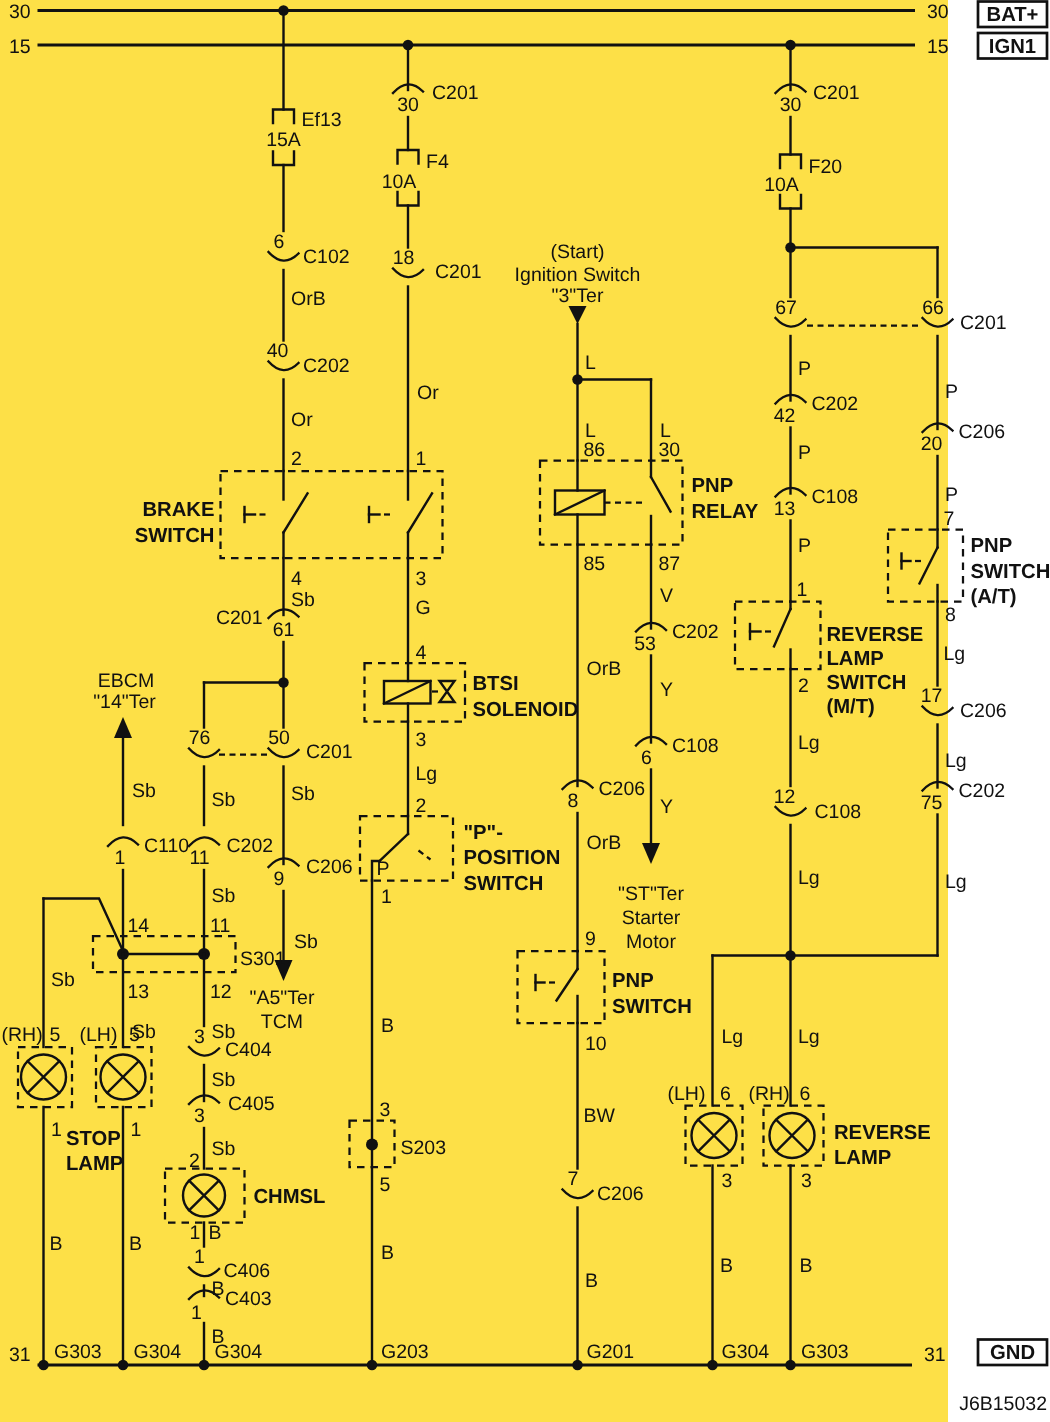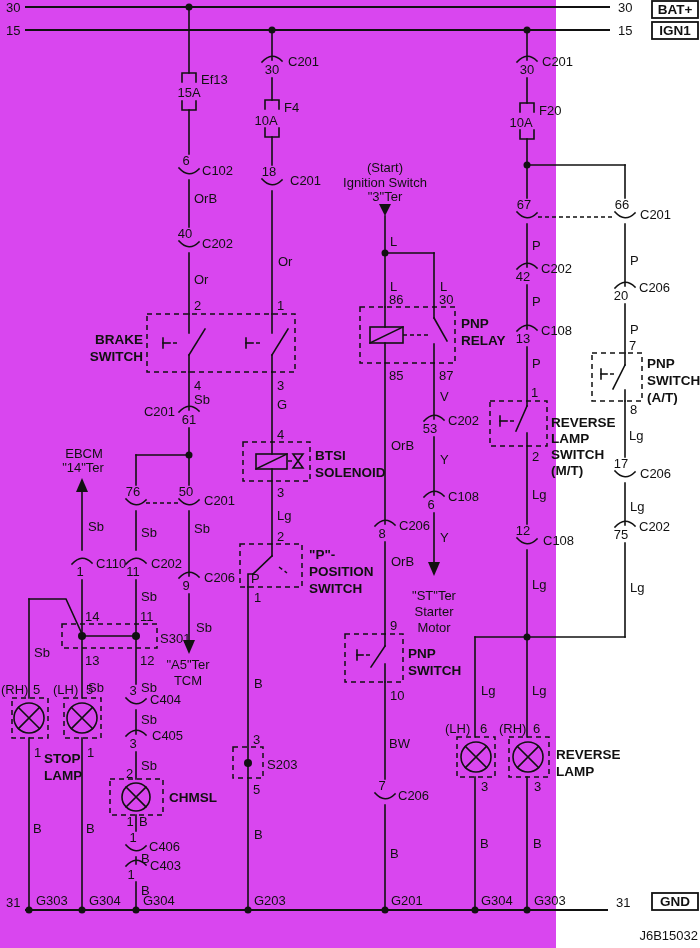--- a/index.html
+++ b/index.html
@@ -1,16 +1,16 @@
 <!DOCTYPE html>
 <html><head>
 <meta charset="utf-8">
 <style>
   html,body{margin:0;padding:0;background:#ffffff;}
-  .stage{width:556px;height:948px;background:#d946ef;position:relative;font-family:"Liberation Sans",sans-serif;}
+  .stage{width:632px;height:948px;background:#fde047;position:relative;font-family:"Liberation Sans",sans-serif;}
   svg{display:block;}
   .w{stroke:#111;stroke-width:1.6;fill:none;stroke-linecap:square;}
   .bus{stroke:#111;stroke-width:2;fill:none;}
   .db{stroke:#111;stroke-width:1.5;fill:none;stroke-dasharray:5 4;}
   .dl{stroke:#111;stroke-width:1.5;fill:none;stroke-dasharray:4 3;}
   .j{fill:#111;stroke:none;}
   .tri{fill:#111;stroke:none;}
   .t{font-family:"Liberation Sans",sans-serif;font-size:13px;fill:#111;}
   .bd{font-weight:bold;font-size:13.5px;}
   .m{text-anchor:middle;}

